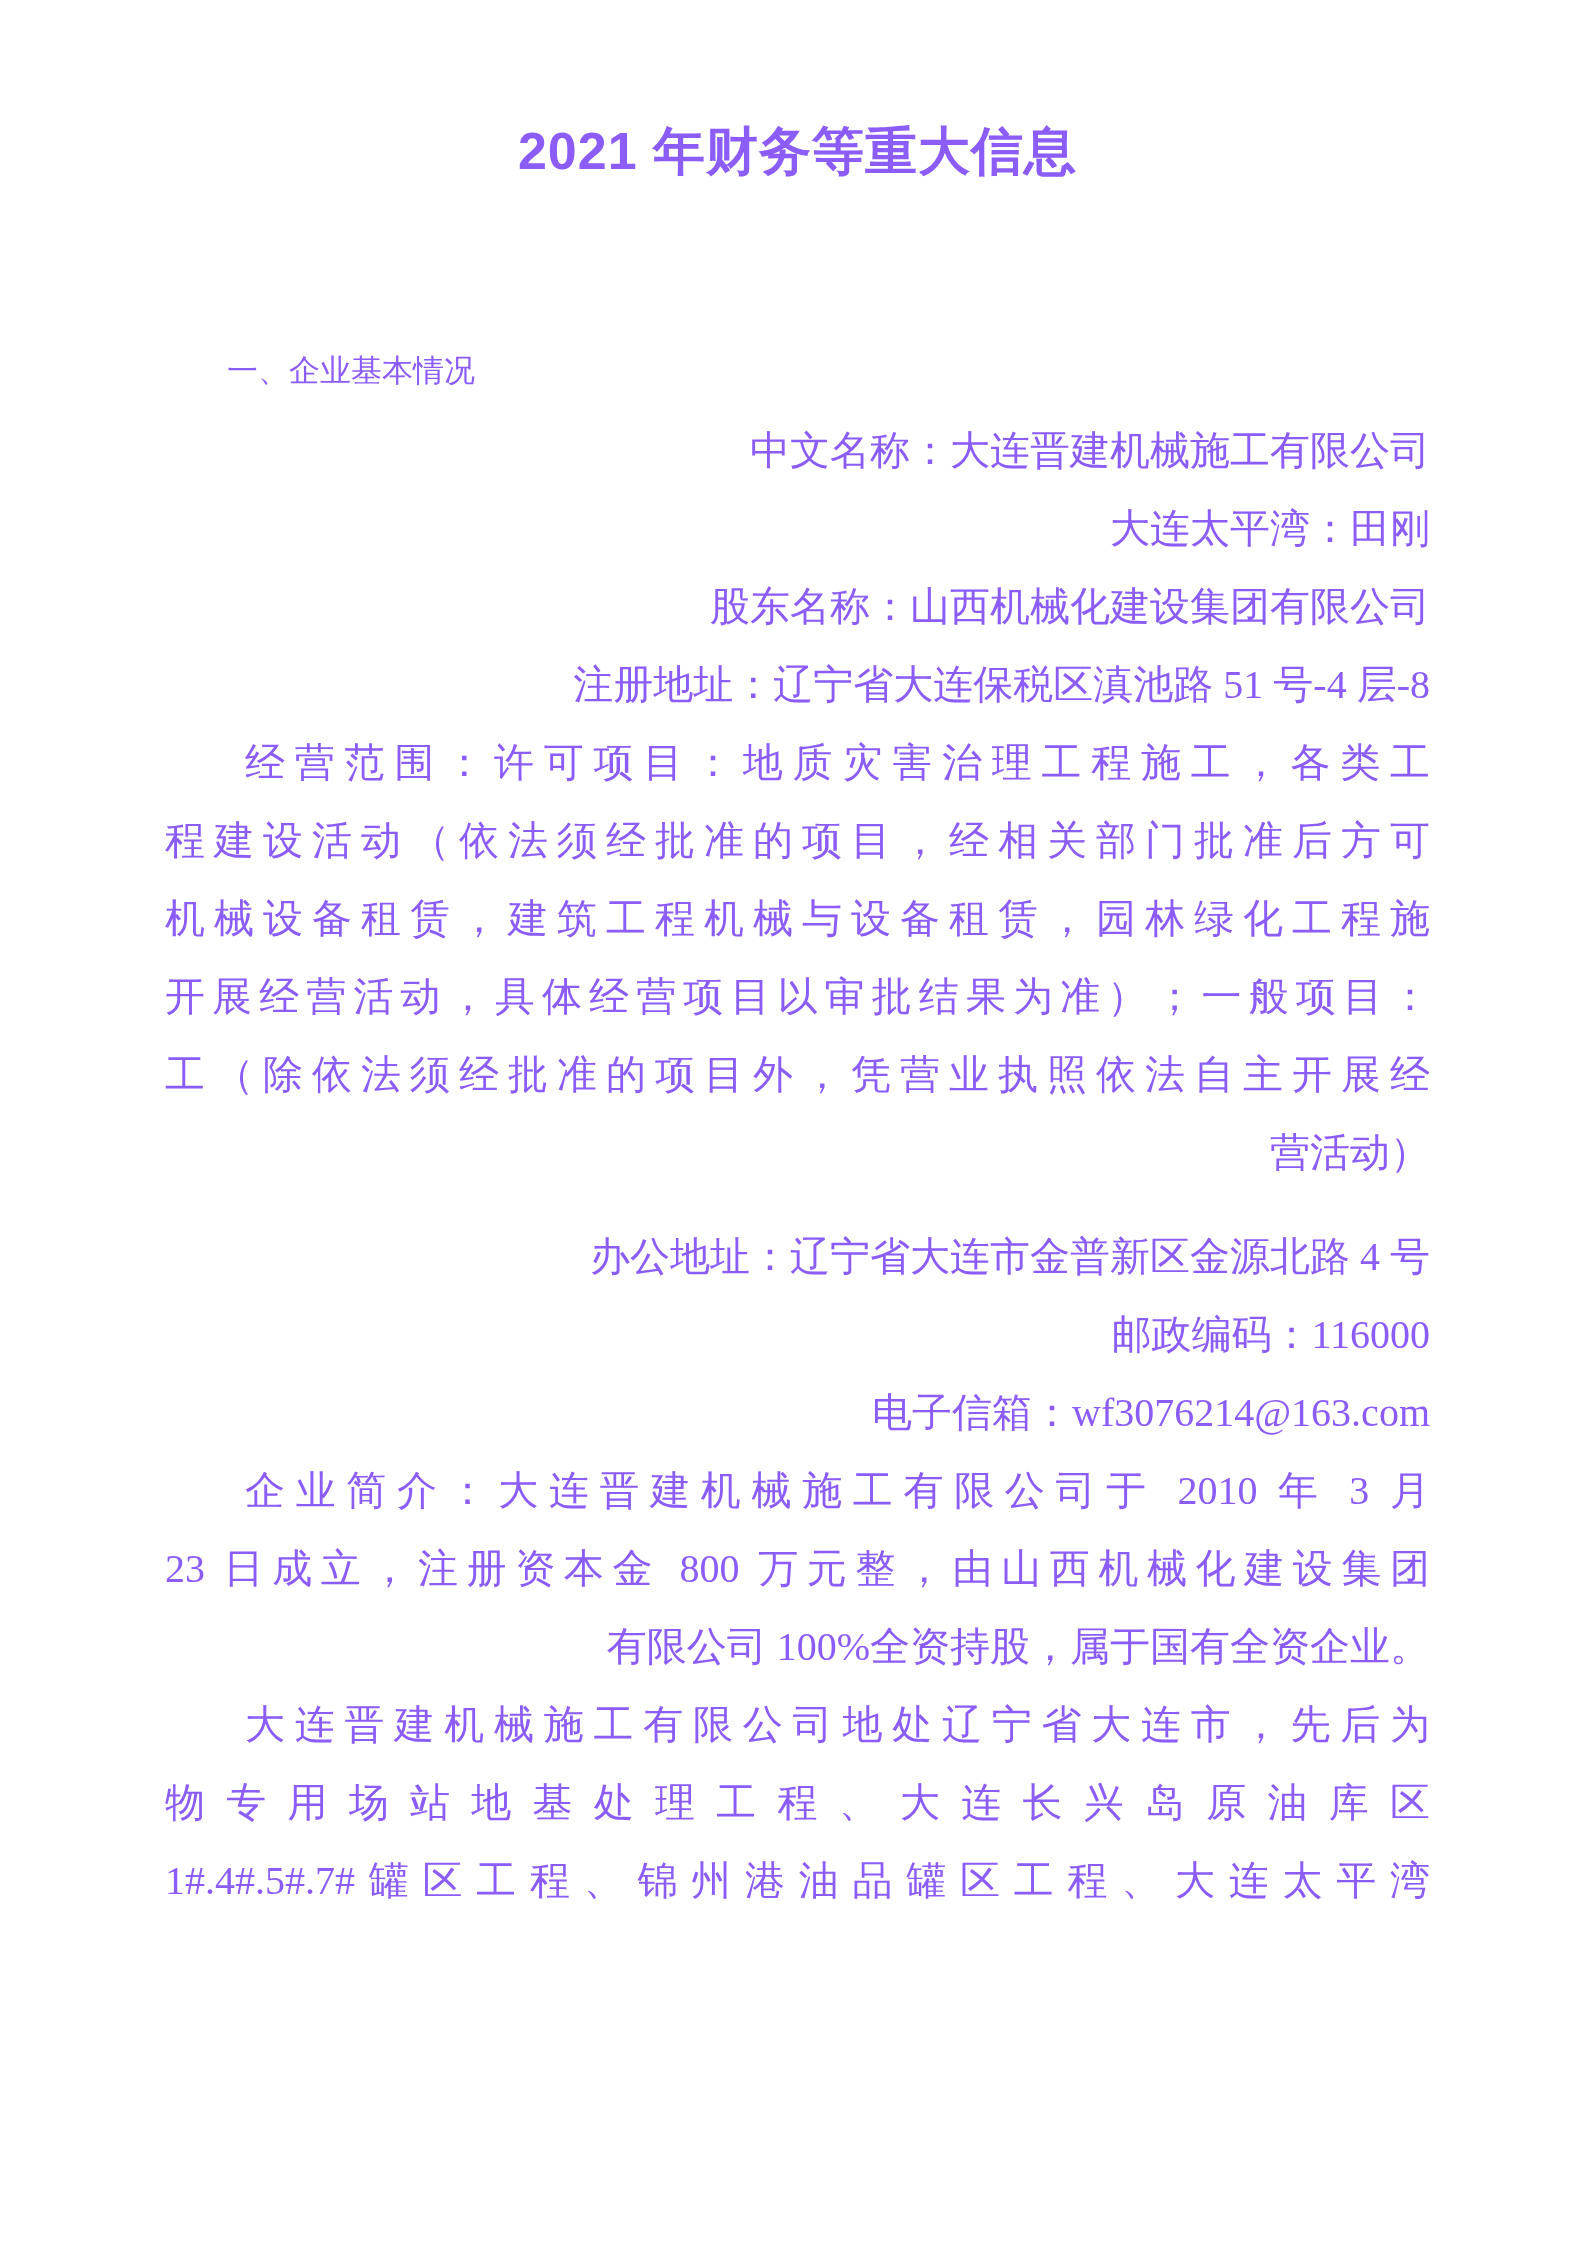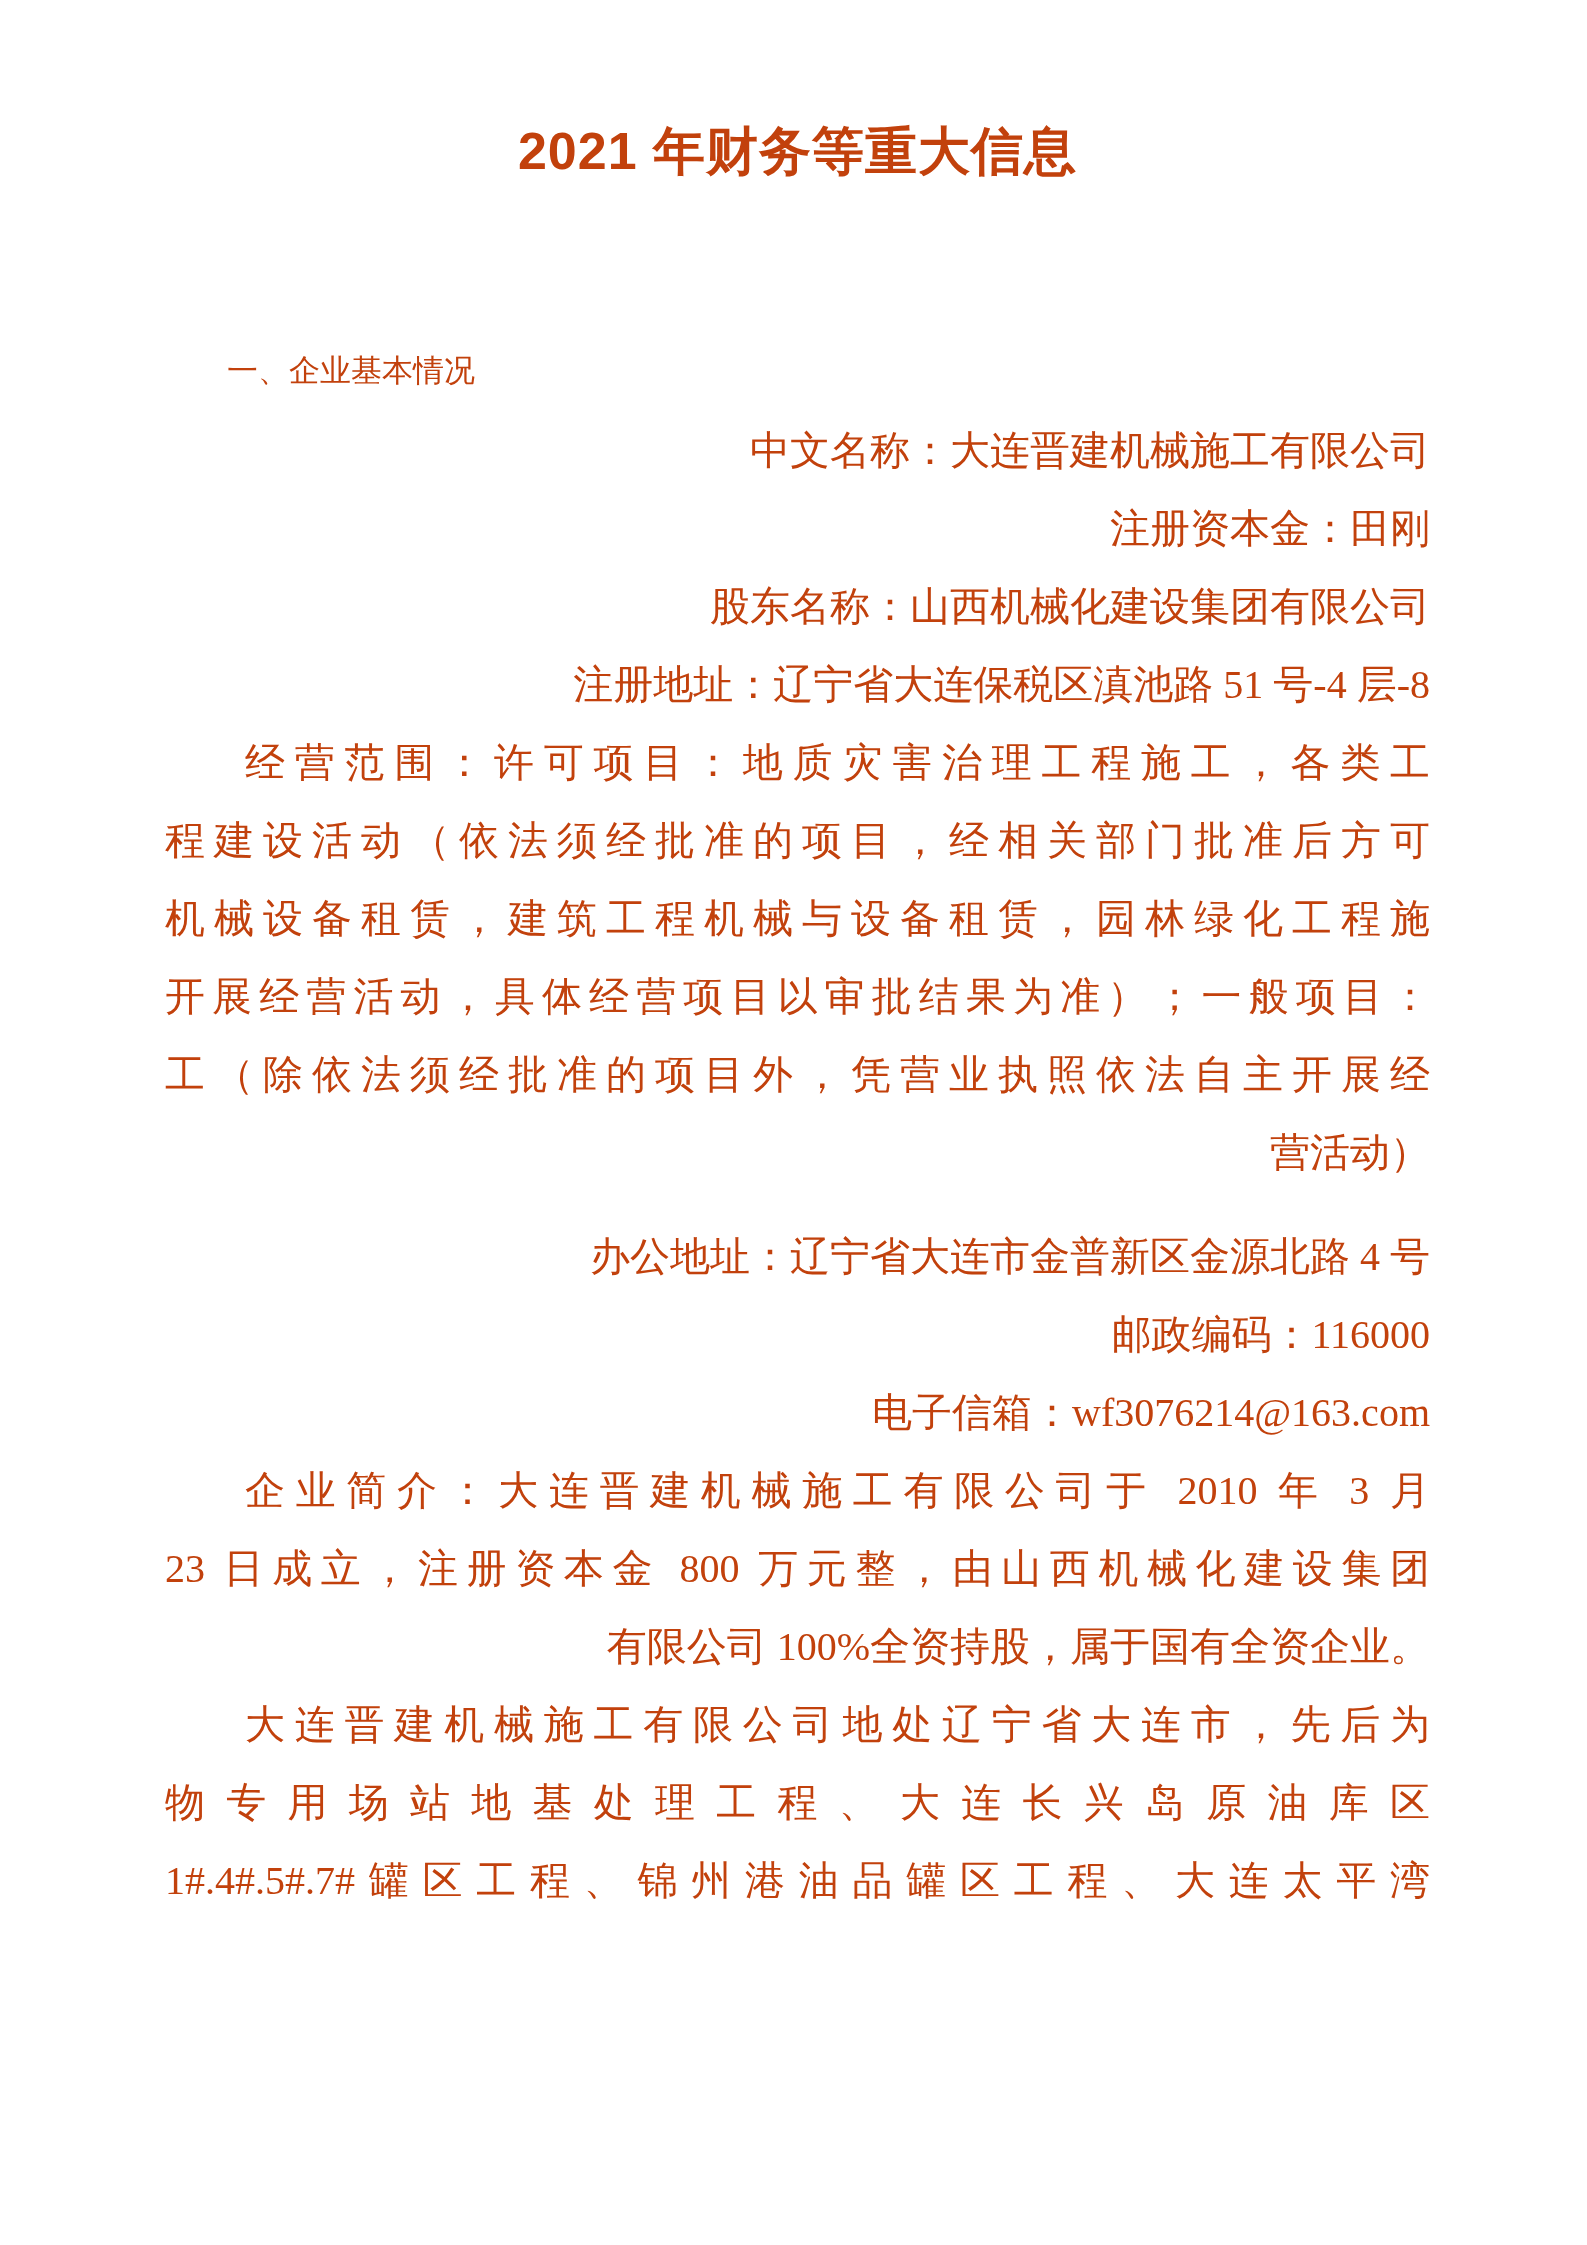--- a/index.html
+++ b/index.html
@@ -5,21 +5,21 @@
   html, body {
     margin: 0;
     padding: 0;
     background: #ffffff;
   }
   .page {
     position: relative;
     width: 1587px;
     height: 2140px;
     background: #ffffff;
-    color: #c2410c;
+    color: #8b5cf6;
     overflow: hidden;
     font-family: "Liberation Serif", "DejaVu Serif", serif;
   }
   .content {
     padding-left: 165px;
     padding-right: 157px;
   }
   .doc-title {
     padding-top: 118px;
     text-align: center;
@@ -61,21 +61,21 @@
 </style>
 </head>
 <body>
 
 <div class="page">
   <div class="content">
     <div class="doc-title">2021 年财务等重大信息</div>
     <div class="section-heading">一、企业基本情况</div>
     <div class="body-lines">
         <div class="line indent">中文名称：大连晋建机械施工有限公司</div>
-        <div class="line indent">注册资本金：田刚</div>
+        <div class="line indent">大连太平湾：田刚</div>
         <div class="line indent">股东名称：山西机械化建设集团有限公司</div>
         <div class="line indent">注册地址：辽宁省大连保税区滇池路 51 号-4 层-8</div>
         <div class="line indent jfull">经营范围：许可项目：地质灾害治理工程施工，各类工</div>
         <div class="line jfull">程建设活动（依法须经批准的项目，经相关部门批准后方可</div>
         <div class="line jfull">机械设备租赁，建筑工程机械与设备租赁，园林绿化工程施</div>
         <div class="line jfull">开展经营活动，具体经营项目以审批结果为准）；一般项目：</div>
         <div class="line jfull">工（除依法须经批准的项目外，凭营业执照依法自主开展经</div>
         <div class="line">营活动）</div>
         <div class="line indent gap">办公地址：辽宁省大连市金普新区金源北路 4 号</div>
         <div class="line indent">邮政编码：116000</div>

